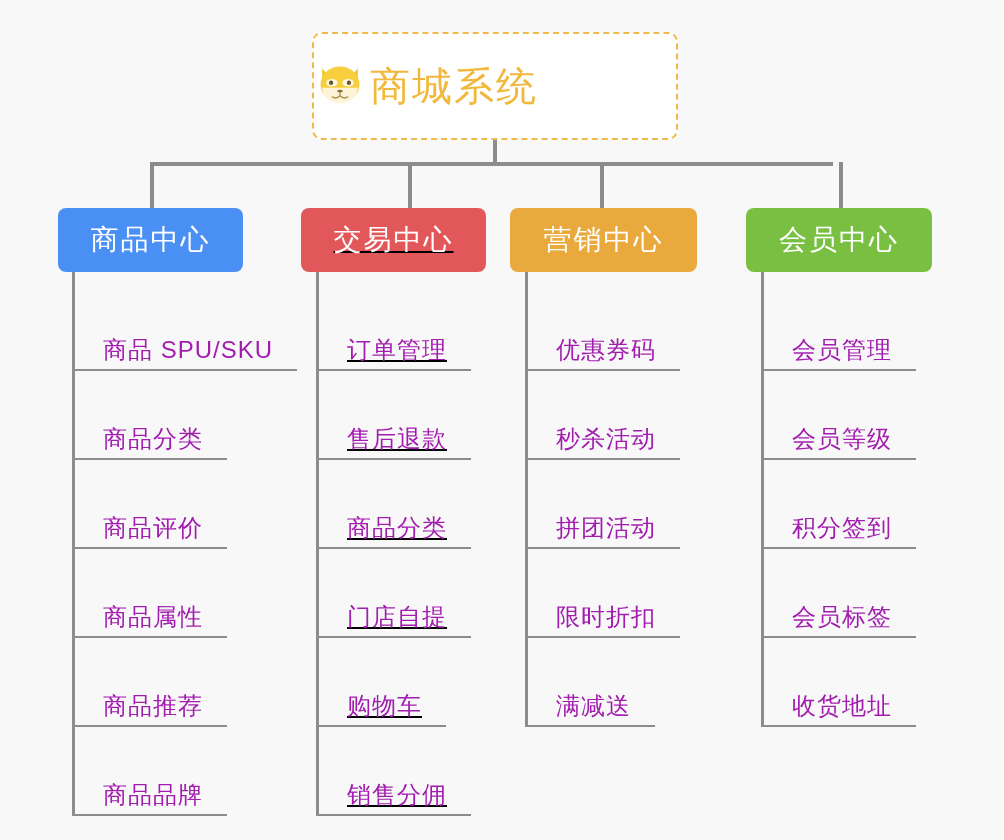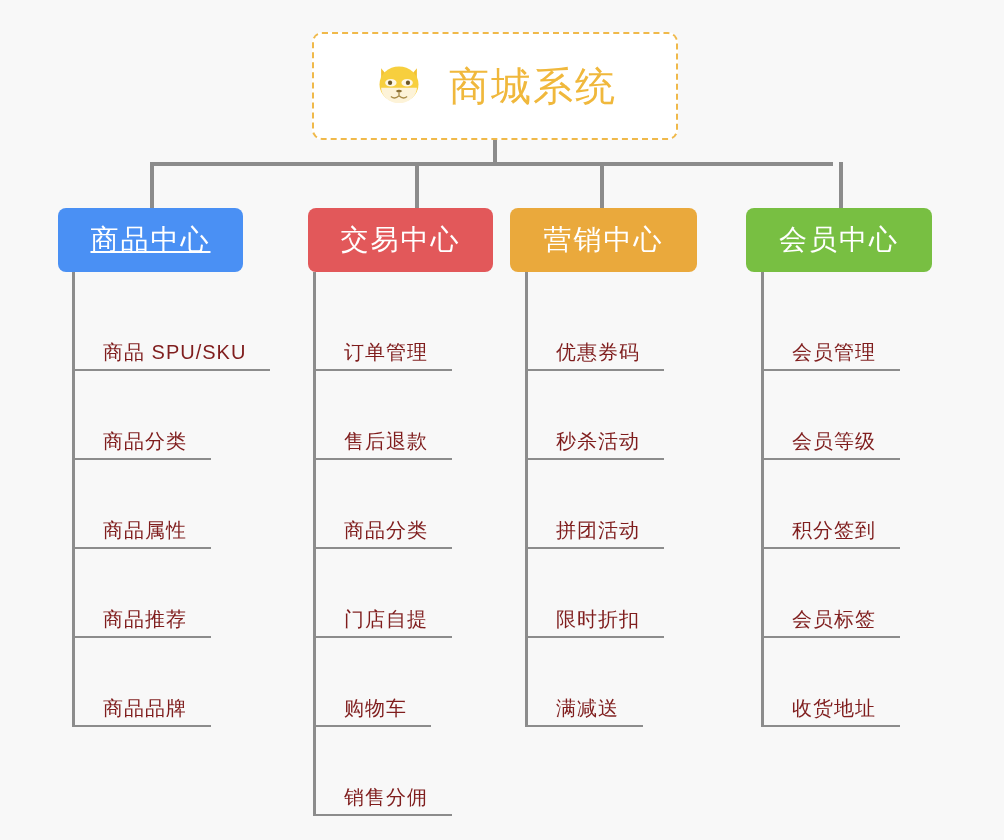--- a/index.html
+++ b/index.html
@@ -26,22 +26,22 @@
     left: 312px;
     top: 32px;
     width: 366px;
     height: 108px;
     box-sizing: border-box;
     background: #ffffff;
     border: 2px dashed #f0b94a;
     border-radius: 10px;
     display: flex;
     align-items: center;
-    justify-content: center;
-    gap: 24px;
+    justify-content: flex-start;
+    gap: 4px;
   }
   .root-icon {
     width: 52px;
     height: 52px;
     flex: 0 0 52px;
     position: relative;
     display: block;
   }
   .root-icon svg { display: block; width: 52px; height: 52px; }
   .root-title {
@@ -69,21 +69,21 @@
     width: 682px;
     height: 4px;
   }
 
   
   .column {
     position: absolute;
     top: 208px;
   }
   .col-1 { left: 58px;  width: 230px; }
-  .col-2 { left: 308px; width: 230px; }
+  .col-2 { left: 301px; width: 230px; text-decoration: underline; }
   .col-3 { left: 510px; width: 230px; }
   .col-4 { left: 746px; width: 230px; }
 
   .branch-stub {      
     position: absolute;
     top: -46px;
     width: 4px;
     height: 46px;
     background: #8c8c8c;
   }
@@ -98,50 +98,50 @@
     border-radius: 8px;
     display: flex;
     align-items: center;
     justify-content: center;
     color: #ffffff;
     font-size: 28px;
     letter-spacing: 2px;
     box-sizing: border-box;
     z-index: 2;
   }
-  .col-1 .cat-header { width: 185px; background: #4a90f4; text-decoration: underline; }
+  .col-1 .cat-header { width: 185px; background: #4a90f4; }
   .col-2 .cat-header { width: 185px; background: #e2585a; }
   .col-3 .cat-header { width: 187px; background: #eaa93c; }
   .col-4 .cat-header { width: 186px; background: #78bf42; }
 
   
   .leaf-list {
     position: relative;
     margin-top: 0;
     padding-top: 10px;
     border-left: 3px solid #8c8c8c;
     box-sizing: border-box;
   }
   .col-1 .leaf-list { margin-left: 14px; }
-  .col-2 .leaf-list { margin-left: 5px; }
+  .col-2 .leaf-list { margin-left: 15px; }
   .col-3 .leaf-list { margin-left: 15px; }
   .col-4 .leaf-list { margin-left: 15px; }
 
   .leaf-item {
     position: relative;
     height: 89px;
     display: flex;
     align-items: flex-end;
     padding-left: 28px;
     box-sizing: border-box;
   }
   .leaf-text {
     display: inline-block;
-    font-size: 20px;
-    color: #7f1d1d;
+    font-size: 24px;
+    color: #a21caf;
     letter-spacing: 1px;
     line-height: 1.1;
     padding-bottom: 6px;
     padding-right: 24px;
     border-bottom: 2px solid #8c8c8c;
     white-space: nowrap;
   }
   
   .leaf-text::before {
     content: "";
@@ -188,20 +188,23 @@
       <span>商品中心</span>
     </div>
     <div class="leaf-list">
       <div class="leaf-item">
           <span class="leaf-text">商品 SPU/SKU</span>
         </div>
       <div class="leaf-item">
           <span class="leaf-text">商品分类</span>
         </div>
       <div class="leaf-item">
+          <span class="leaf-text">商品评价</span>
+        </div>
+      <div class="leaf-item">
           <span class="leaf-text">商品属性</span>
         </div>
       <div class="leaf-item">
           <span class="leaf-text">商品推荐</span>
         </div>
       <div class="leaf-item">
           <span class="leaf-text">商品品牌</span>
         </div>
     </div>
   </div>

